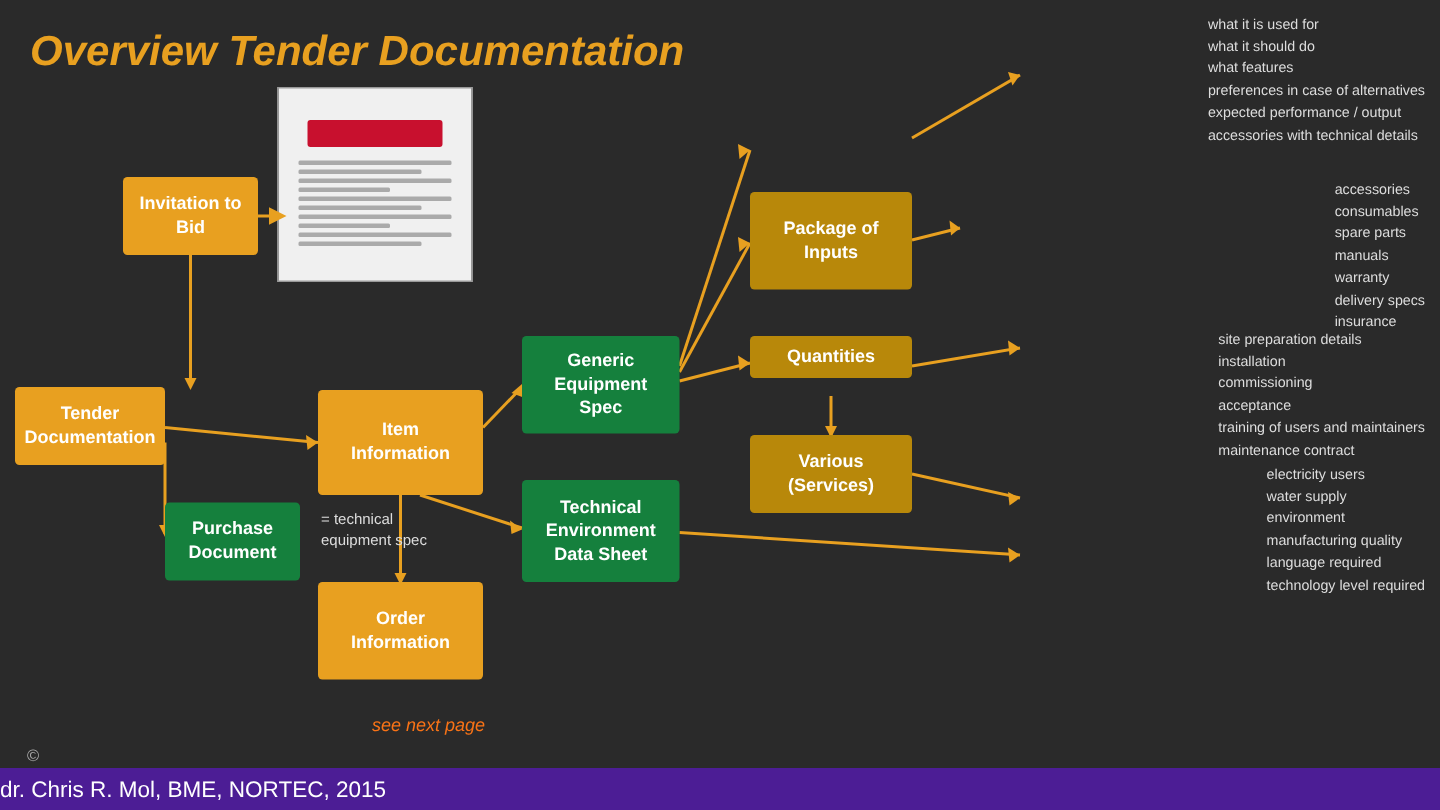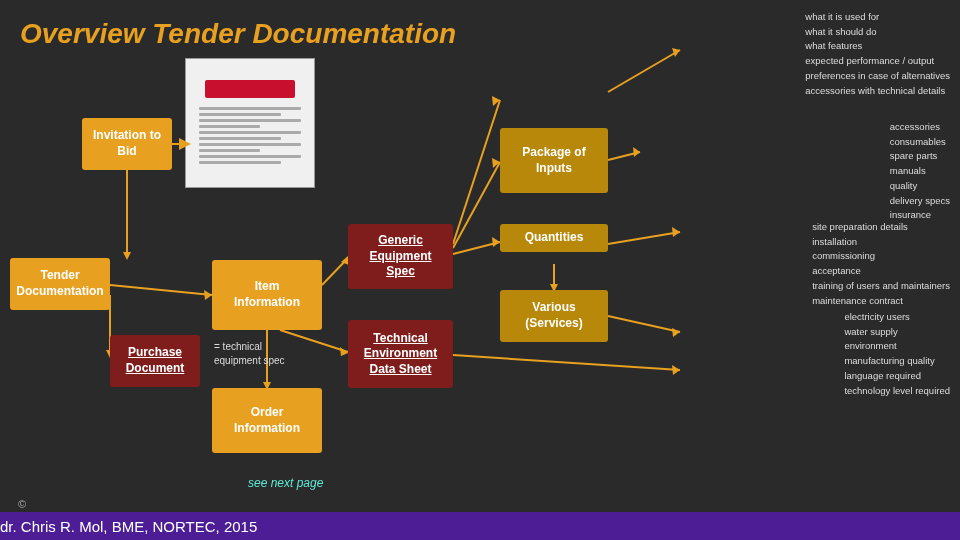--- a/index.html
+++ b/index.html
@@ -73,21 +73,21 @@
       text-align: center;
       font-size: 12px;
       font-weight: bold;
       color: white;
       border-radius: 3px;
       padding: 4px;
       line-height: 1.3;
     }
 
     .box-orange { background: #e8a020; }
-    .box-dark-orange { background: #7f1d1d; text-decoration: underline; }
+    .box-dark-orange { background: #15803d; }
     .box-gold { background: #b8880a; }
 
     
     .invitation-box {
       top: 118px;
       left: 82px;
       width: 90px;
       height: 52px;
     }
 
@@ -207,21 +207,21 @@
       font-size: 11px;
       color: #aaa;
     }
 
     
     .see-next {
       position: absolute;
       bottom: 50px;
       left: 248px;
       font-size: 12px;
-      color: #5eead4;
+      color: #f97316;
       font-style: italic;
     }
 
     
     .arrows-svg {
       position: absolute;
       top: 0;
       left: 0;
       width: 960px;
       height: 540px;
@@ -358,31 +358,31 @@
   </div>
 
   <div class="box box-gold various-box">
     Various<br>(Services)
   </div>
 
   <div class="right-text-block block1">
     <div>what it is used for</div>
     <div>what it should do</div>
     <div>what features</div>
+    <div>preferences in case of alternatives</div>
     <div>expected performance / output</div>
-    <div>preferences in case of alternatives</div>
     <div>accessories with technical details</div>
   </div>
 
   <div class="right-text-block block2">
     <div>accessories</div>
     <div>consumables</div>
     <div>spare parts</div>
     <div>manuals</div>
-    <div>quality</div>
+    <div>warranty</div>
     <div>delivery specs</div>
     <div>insurance</div>
   </div>
 
   <div class="right-text-block block3">
     <div>site preparation details</div>
     <div>installation</div>
     <div>commissioning</div>
     <div>acceptance</div>
     <div>training of users and maintainers</div>

